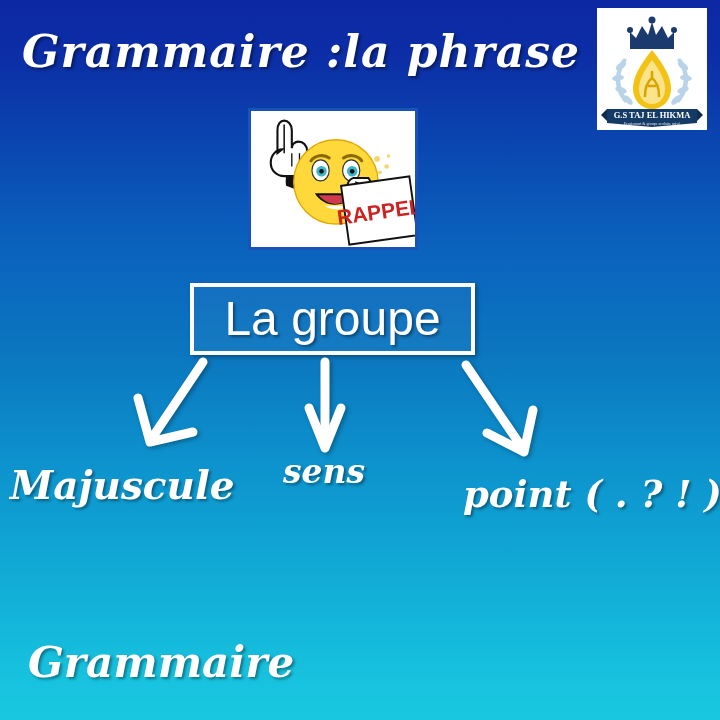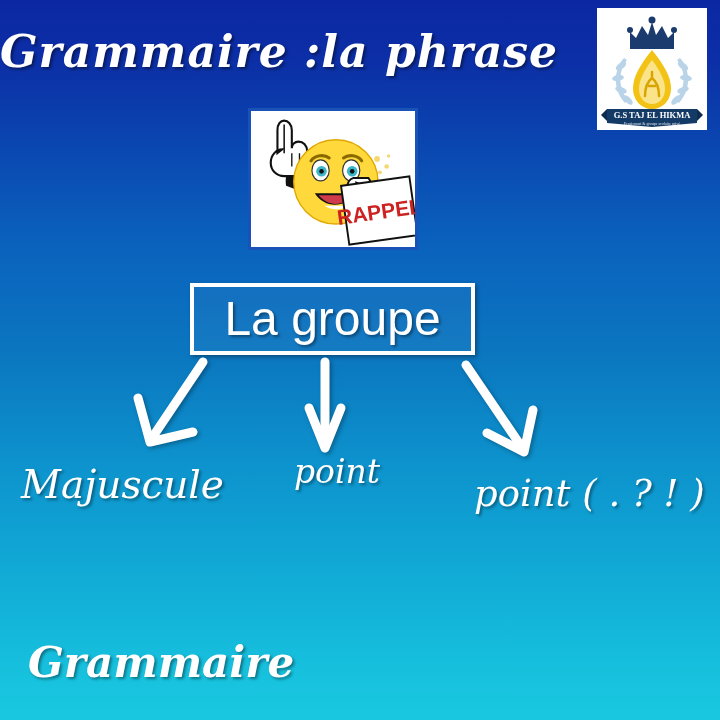--- a/index.html
+++ b/index.html
@@ -29,21 +29,21 @@
         #19c8e0 100%);
     overflow: hidden;
   }
 
   
   .title {
     position: absolute;
     left: 0;
     top: 26px;
     width: 580px;
-    text-align: left;
+    text-align: right;
     font-family: "DejaVu Serif", serif;
     font-style: italic;
     font-weight: bold;
     font-size: 44px;
     letter-spacing: 1px;
     color: #ffffff;
     text-shadow: 2px 2px 3px rgba(0,0,0,0.45);
     white-space: nowrap;
   }
 
@@ -105,25 +105,24 @@
     width: 720px;
     height: 720px;
     pointer-events: none;
   }
 
   
   .branch-label {
     position: absolute;
     font-family: "DejaVu Serif", serif;
     font-style: italic;
-    font-weight: normal;
+    font-weight: bold;
     color: #ffffff;
     text-shadow: 2px 2px 3px rgba(0,0,0,0.4);
     white-space: nowrap;
-    margin-left: 11px;
   }
   .lbl-majuscule { left: 10px;  top: 462px; font-size: 39px; }
   .lbl-sens      { left: 283px; top: 452px; font-size: 33px; }
   .lbl-point     { left: 463px; top: 472px; font-size: 37px; }
 
   
   .signature {
     position: absolute;
     left: 28px;
     top: 638px;
@@ -250,18 +249,18 @@
       </g>
 
       <g>
         <path d="M466 365 L521 446"></path>
         <path d="M487 433 L524 452 L533 410"></path>
       </g>
     </g>
   </svg>
 
   <div class="branch-label lbl-majuscule">Majuscule</div>
-  <div class="branch-label lbl-sens">point</div>
+  <div class="branch-label lbl-sens">sens</div>
   <div class="branch-label lbl-point">point ( . ? ! )</div>
 
   <div class="signature">Grammaire</div>
 
 </div>
 
 </body></html>

